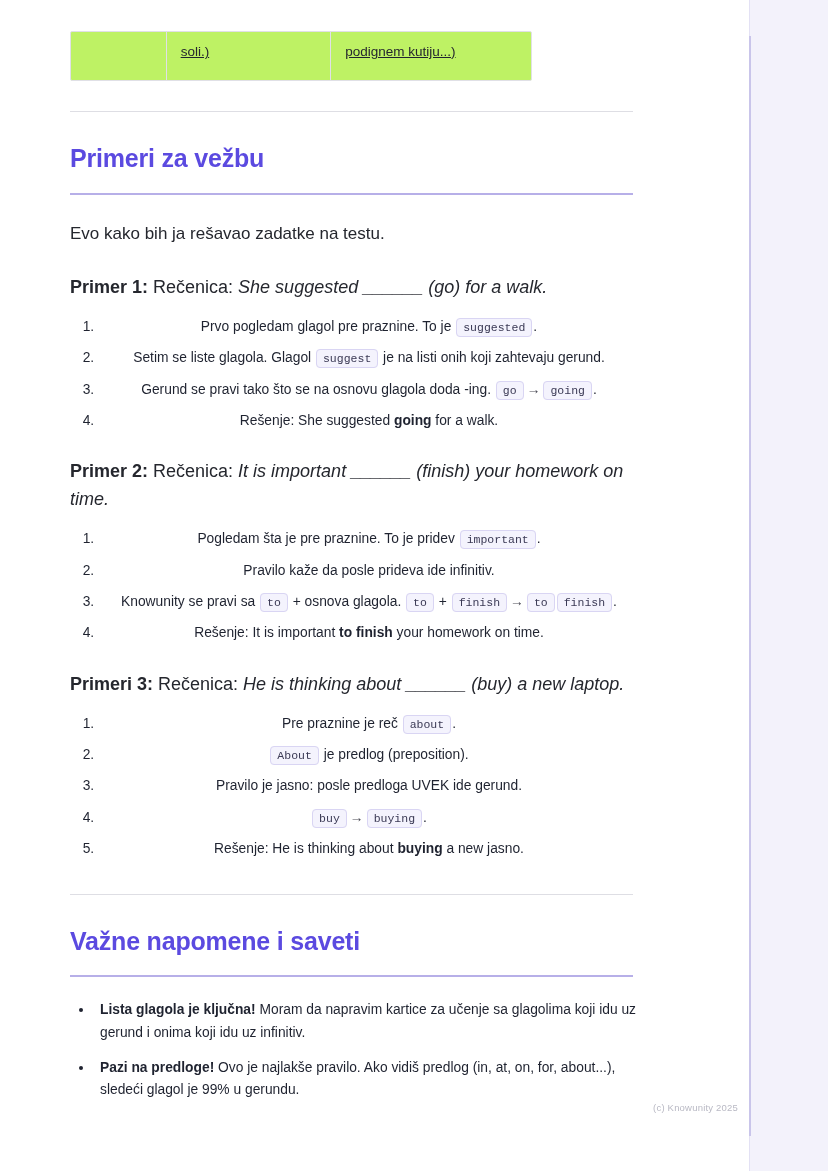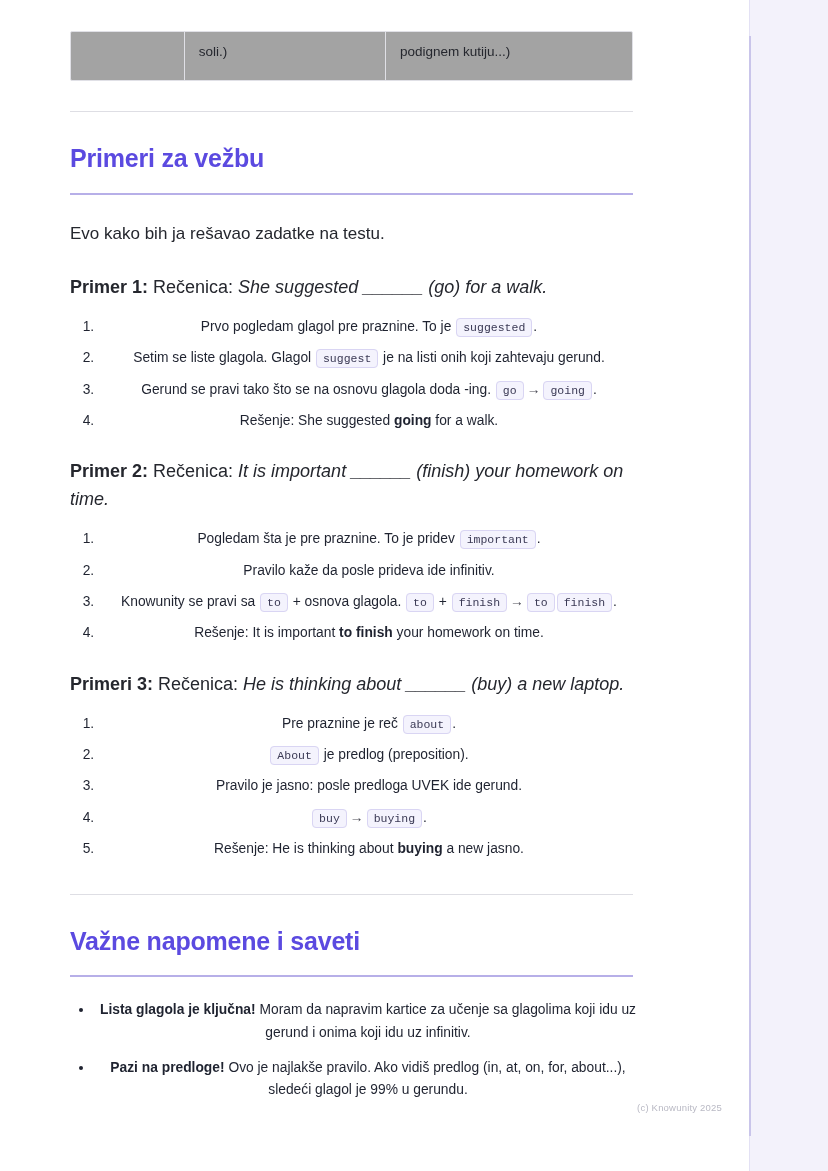--- a/index.html
+++ b/index.html
@@ -45,23 +45,24 @@
     top: 0;
     width: 566px;
   }
 
   
   .table-frag {
     margin-top: 31px;
     border: 1px solid #e0e0e6;
     border-radius: 2px;
     display: flex;
-    width: 563px;
+    width: 462px;
     box-sizing: border-box;
-    background: #a3a3a3;
+    background: #bef264;
+    text-decoration: underline;
   }
   .table-frag .cell {
     padding: 12px 14px 20px 14px;
     font-size: 13.5px;
     color: #25272e;
     box-sizing: border-box;
     min-height: 48px;
   }
   .table-frag .c1 { width: 114px; border-right: 1px solid #e0e0e6; }
   .table-frag .c2 { width: 202px; border-right: 1px solid #e0e0e6; }
@@ -128,31 +129,30 @@
     white-space: nowrap;
     margin: 0 1px;
   }
   .arrow { color: #4a4a55; padding: 0 2px; }
 
   ul.notes {
     margin: 22px 0 0 0;
     padding-left: 24px;
     font-size: 13.8px;
     line-height: 1.62;
-    text-align: center;
   }
   ul.notes > li {
     margin-bottom: 13px;
     padding-left: 6px;
   }
   ul.notes b { font-weight: bold; }
 
   .footer-credit {
     position: absolute;
-    right: 106px;
+    right: 90px;
     top: 1102px;
     font-size: 9.5px;
     color: #b9b9c4;
     letter-spacing: 0.2px;
     margin-left: 32px;
   }
 </style>
 </head>
 <body>
 

